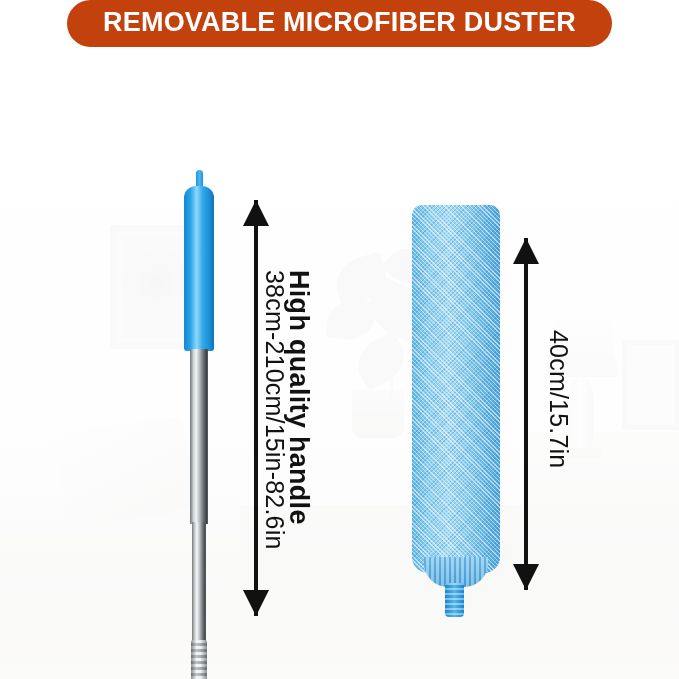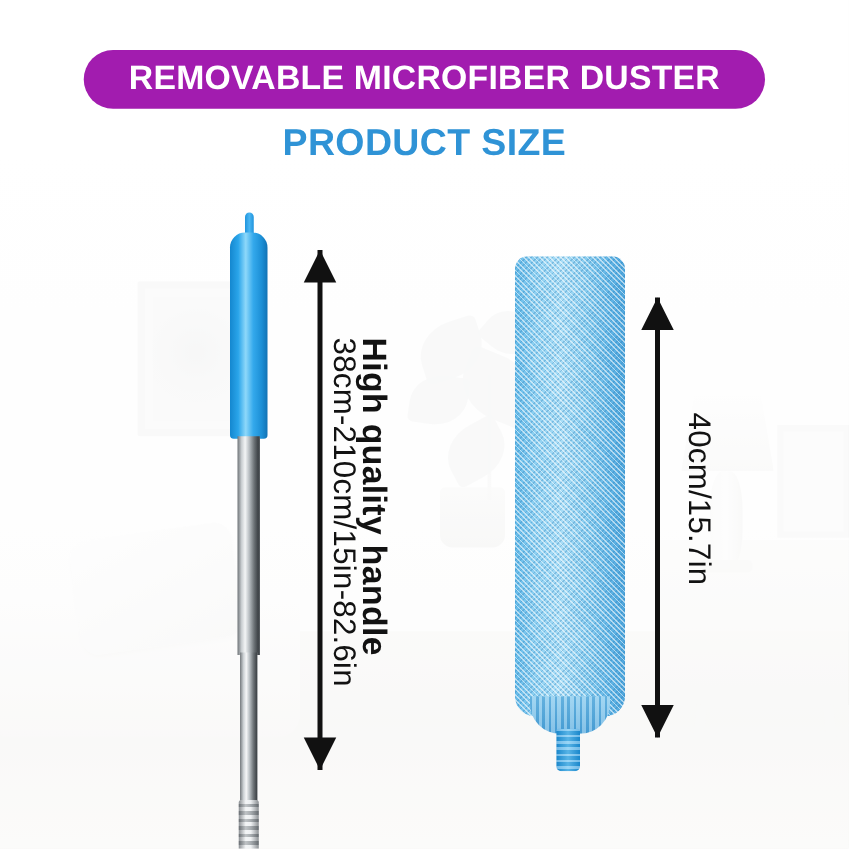--- a/index.html
+++ b/index.html
@@ -47,22 +47,22 @@
         background:#f6f6f6;border:5px solid #efefef;opacity:.85;}
   .dresser{position:absolute;left:528px;top:432px;width:160px;height:132px;
         background:linear-gradient(180deg,#f7f7f5,#efeeec);opacity:.9;}
   .dresser-leg{position:absolute;top:564px;width:8px;height:30px;background:#f0efec;opacity:.85;}
   .dresser-leg.a{left:556px;transform:rotate(6deg);}
   .dresser-leg.b{left:660px;transform:rotate(-6deg);}
   .bg-veil{position:absolute;inset:0;background:rgba(255,255,255,.62);}
 
   
   .header{position:absolute;left:0;top:0;width:679px;z-index:6;text-align:center;}
-  .title-pill{display:inline-block;margin-top:40px;
-      background:#a21caf;color:#ffffff;border-radius:26px;
+  .title-pill{display:inline-block;
+      background:#c2410c;color:#ffffff;border-radius:26px;
       padding:8px 36px 10px 36px;font-size:27px;font-weight:bold;
       letter-spacing:.2px;line-height:1.08;white-space:nowrap;}
   .subtitle{margin-top:11px;color:#2f93d6;font-size:30px;font-weight:bold;letter-spacing:.3px;}
 
   
   .handle{position:absolute;left:168px;top:170px;width:64px;height:495px;z-index:4;}
   .hook{position:absolute;left:28px;top:0;width:7px;height:24px;
       background:linear-gradient(90deg,#1f94dd,#49b5f2,#1f94dd);border-radius:4px 4px 0 0;}
   .grip{position:absolute;left:16px;top:16px;width:30px;height:165px;border-radius:12px 12px 3px 3px;
       background:linear-gradient(90deg,#1487cf 0%,#2aa5ea 22%,#8ed8fa 42%,#34a9ec 62%,#1b8ed5 85%,#1272b4 100%);}
@@ -135,21 +135,20 @@
     <div class="dresser-leg b"></div>
     <div class="lamp-shade"></div>
     <div class="lamp-body"></div>
     <div class="lamp-base"></div>
     <div class="frame-right"></div>
     <div class="bg-veil"></div>
   </div>
 
   <div class="header">
     <div class="title-pill">REMOVABLE MICROFIBER DUSTER</div>
-    <div class="subtitle">PRODUCT SIZE</div>
   </div>
 
   <div class="handle">
     <div class="hook"></div>
     <div class="grip"></div>
     <div class="pole"></div>
     <div class="pole2"></div>
     <div class="ribs"></div>
     <div class="ribs-shade"></div>
 

